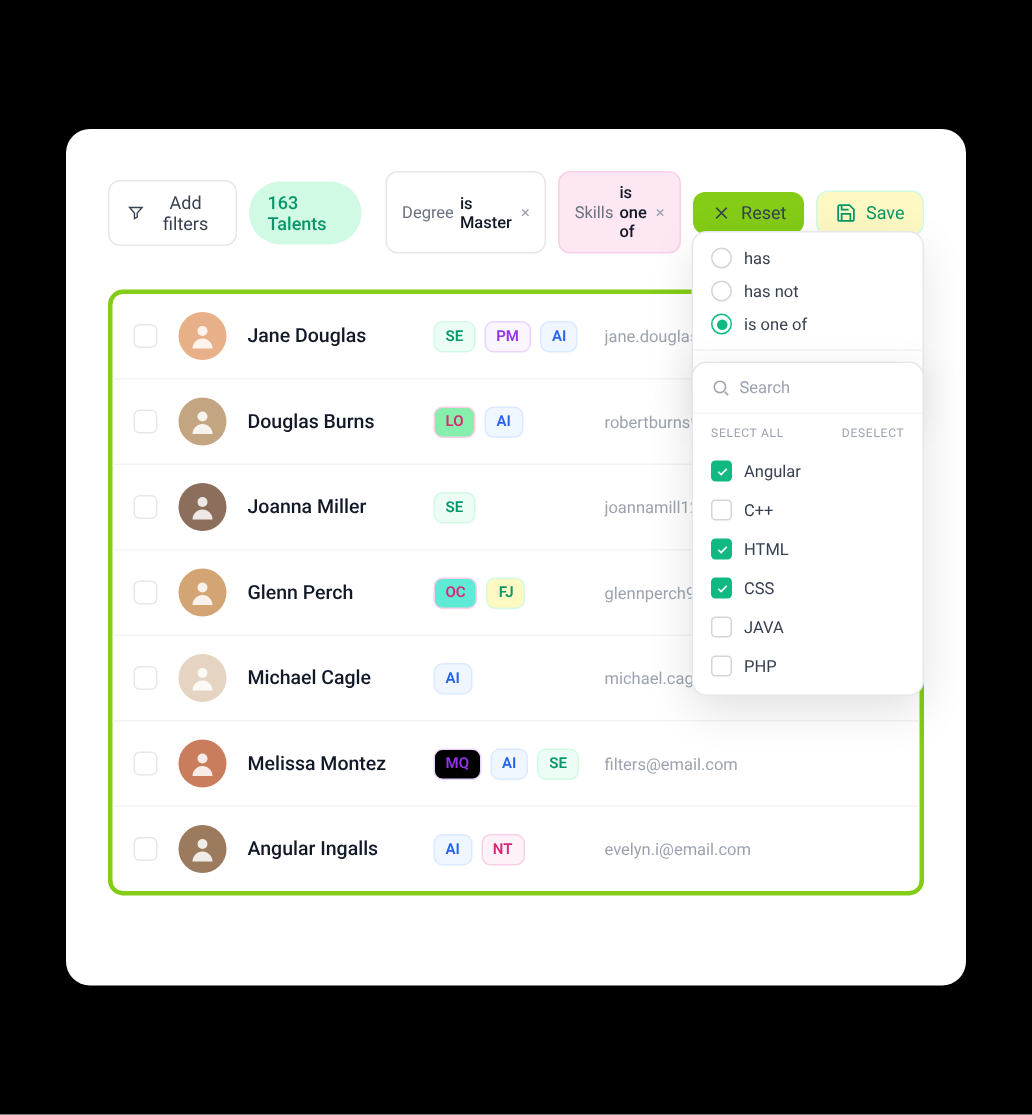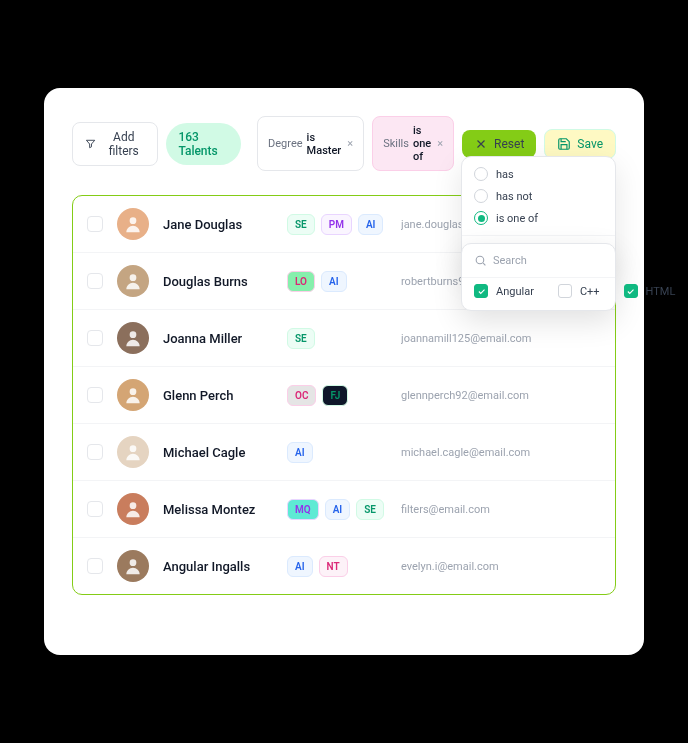--- a/index.html
+++ b/index.html
@@ -10,51 +10,51 @@
 .btn svg{width:14px;height:14px}
 .count-badge{background:#d1fae5;color:#059669;padding:7px 12px;border-radius:999px;font-size:12px;font-weight:500}
 .spacer{flex:1}
 .filter-chip{display:inline-flex;align-items:center;gap:4px;padding:7px 10px;border:1px solid #e5e7eb;border-radius:8px;font-size:11px;background:#fff}
 .filter-chip.active{background:#fce7f3;border-color:#fbcfe8}
 .filter-chip .label{color:#6b7280}
 .filter-chip .value{color:#111827;font-weight:500}
 .filter-chip .close{color:#9ca3af;cursor:pointer;margin-left:2px}
 .btn-reset{border:none;background:#84cc16}
 .btn-save{background:#fef9c3;border-color:#d1fae5;color:#059669}
-.list{border:1px solid #84cc16;border-radius:10px;overflow:hidden}
+.list{border:3px solid #84cc16;border-radius:10px;overflow:hidden}
 .row{display:flex;align-items:center;padding:12px 14px;border-bottom:1px solid #f3f4f6;gap:14px}
 .row:last-child{border-bottom:none}
 .cb{width:16px;height:16px;border:1.5px solid #e5e7eb;border-radius:4px;flex-shrink:0}
 .avatar{width:32px;height:32px;border-radius:50%;flex-shrink:0;overflow:hidden;display:flex;align-items:center;justify-content:center;font-size:11px;font-weight:600;color:#fff;background:#9ca3af}
 .name{font-size:13px;font-weight:500;color:#111827;width:110px}
 .tags{display:flex;gap:6px;width:100px}
 .tag{padding:4px 7px;border-radius:6px;font-size:10px;font-weight:600;border:1px solid}
 .tag-se{background:#ecfdf5;border-color:#d1fae5;color:#059669}
 .tag-pm{background:#faf5ff;border-color:#e9d5ff;color:#9333ea}
 .tag-ai{background:#eff6ff;border-color:#dbeafe;color:#2563eb}
 .tag-lo{background:#86efac;border-color:#fbcfe8;color:#db2777}
-.tag-oc{background:#e5e5e5;border-color:#fbcfe8;color:#db2777}
-.tag-fj{background:#0f172a;border-color:#d1fae5;color:#059669}
-.tag-mq{background:#5eead4;border-color:#e9d5ff;color:#9333ea}
+.tag-oc{background:#5eead4;border-color:#fbcfe8;color:#db2777}
+.tag-fj{background:#fef9c3;border-color:#d1fae5;color:#059669}
+.tag-mq{background:#000000;border-color:#e9d5ff;color:#9333ea}
 .tag-nt{background:#fdf2f8;border-color:#fbcfe8;color:#db2777}
 .email{font-size:11px;color:#9ca3af;flex:1;white-space:nowrap;overflow:hidden;text-overflow:ellipsis}
 .panel{position:absolute;top:68px;right:28px;width:155px;background:#fff;border:1px solid #e5e7eb;border-radius:10px;box-shadow:0 10px 30px rgba(0,0,0,.1);z-index:10}
 .panel .opts{padding:10px 12px;display:flex;flex-direction:column;gap:8px}
 .opt{display:flex;align-items:center;gap:8px;font-size:11px;color:#374151;cursor:pointer}
 .radio{width:14px;height:14px;border:1.5px solid #d1d5db;border-radius:50%;display:flex;align-items:center;justify-content:center}
 .radio.on{border-color:#10b981}
 .radio.on::after{content:'';width:7px;height:7px;background:#10b981;border-radius:50%}
 .sel-hdr{display:flex;align-items:center;justify-content:space-between;padding:10px 12px;border-top:1px solid #f3f4f6;font-size:11px;color:#6b7280;cursor:pointer}
 .sel-hdr svg{width:12px;height:12px}
 .drop{position:absolute;top:155px;right:28px;width:155px;background:#fff;border:1px solid #e5e7eb;border-radius:10px;box-shadow:0 10px 30px rgba(0,0,0,.12);z-index:11;padding-bottom:6px}
 .srch{display:flex;align-items:flex-end;gap:6px;padding:10px 12px;border-bottom:1px solid #f3f4f6;font-size:11px;color:#9ca3af}
 .srch svg{width:13px;height:13px}
 .sel-row{display:flex;justify-content:space-between;padding:8px 12px;font-size:8px;letter-spacing:.5px;color:#9ca3af}
 .sel-row span{cursor:pointer}
-.items{display:flex;flex-direction:row}
+.items{display:flex;flex-direction:column}
 .item{display:flex;align-items:center;gap:8px;padding:6px 12px;font-size:11px;color:#374151;cursor:pointer}
 .icb{width:14px;height:14px;border:1.5px solid #d1d5db;border-radius:3px;display:flex;align-items:center;justify-content:center}
 .icb.on{background:#10b981;border-color:#10b981}
 .icb.on svg{width:9px;height:9px;stroke:#fff;stroke-width:3}
 </style>
 </head>
 <body>
 
 <div class="window">
 
@@ -226,20 +226,24 @@
   </div>
 
   <div class="drop">
     <div class="srch">
       <svg viewBox="0 0 24 24" fill="none" stroke="currentColor" stroke-width="2">
           <circle cx="11" cy="11" r="7"></circle>
           <path d="M21 21l-4-4"></path>
         </svg>
       <span>Search</span>
     </div>
+    <div class="sel-row">
+      <span>SELECT ALL</span>
+      <span>DESELECT</span>
+    </div>
     <div class="items" id="items">
         <div class="item">
           <span class="icb on">
             <svg viewBox="0 0 24 24" fill="none">
               <path d="M5 12l5 5L20 7"></path>
             </svg>
           </span>
           <span>Angular</span>
         </div>
         <div class="item">

